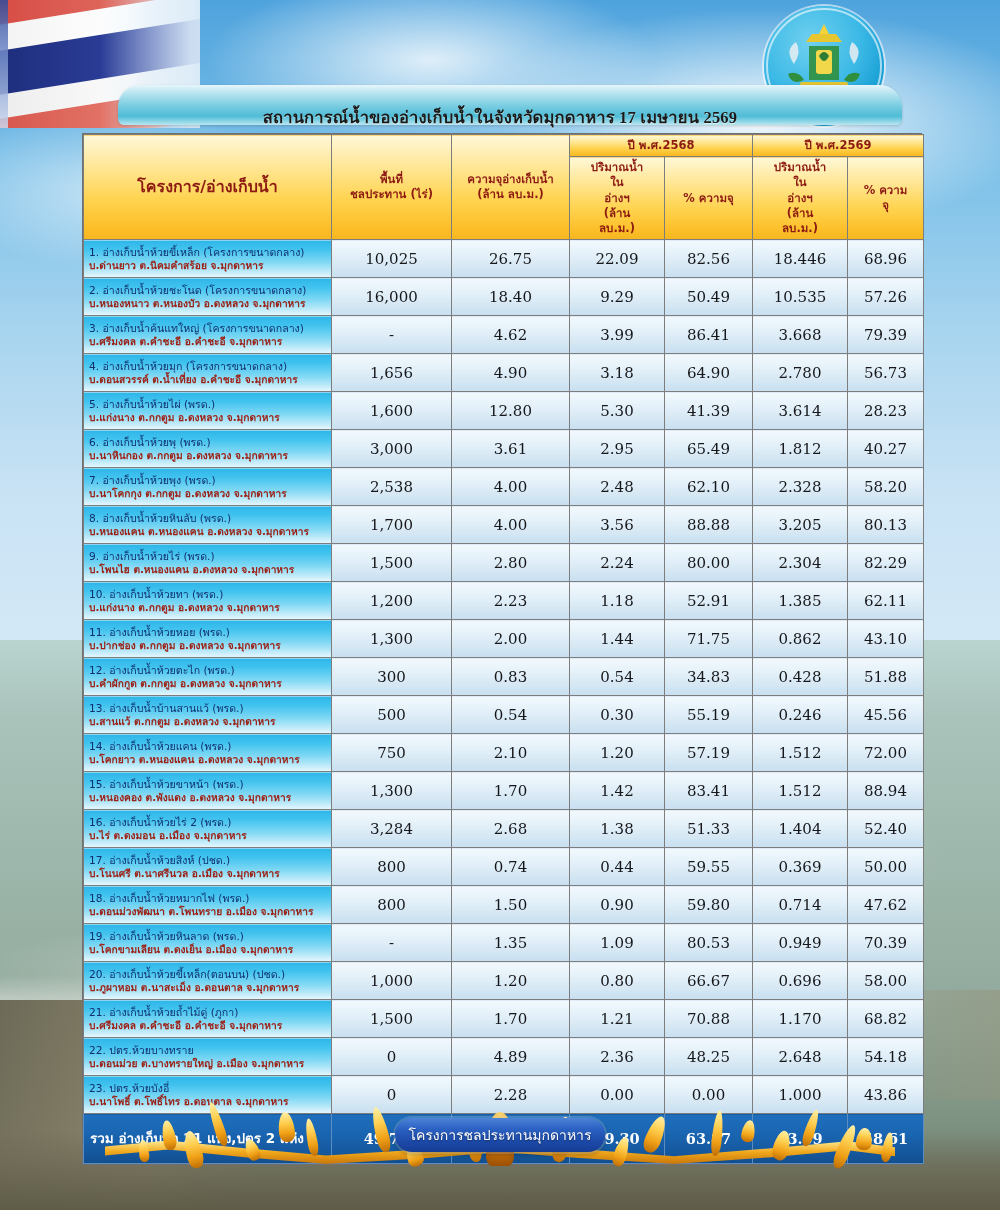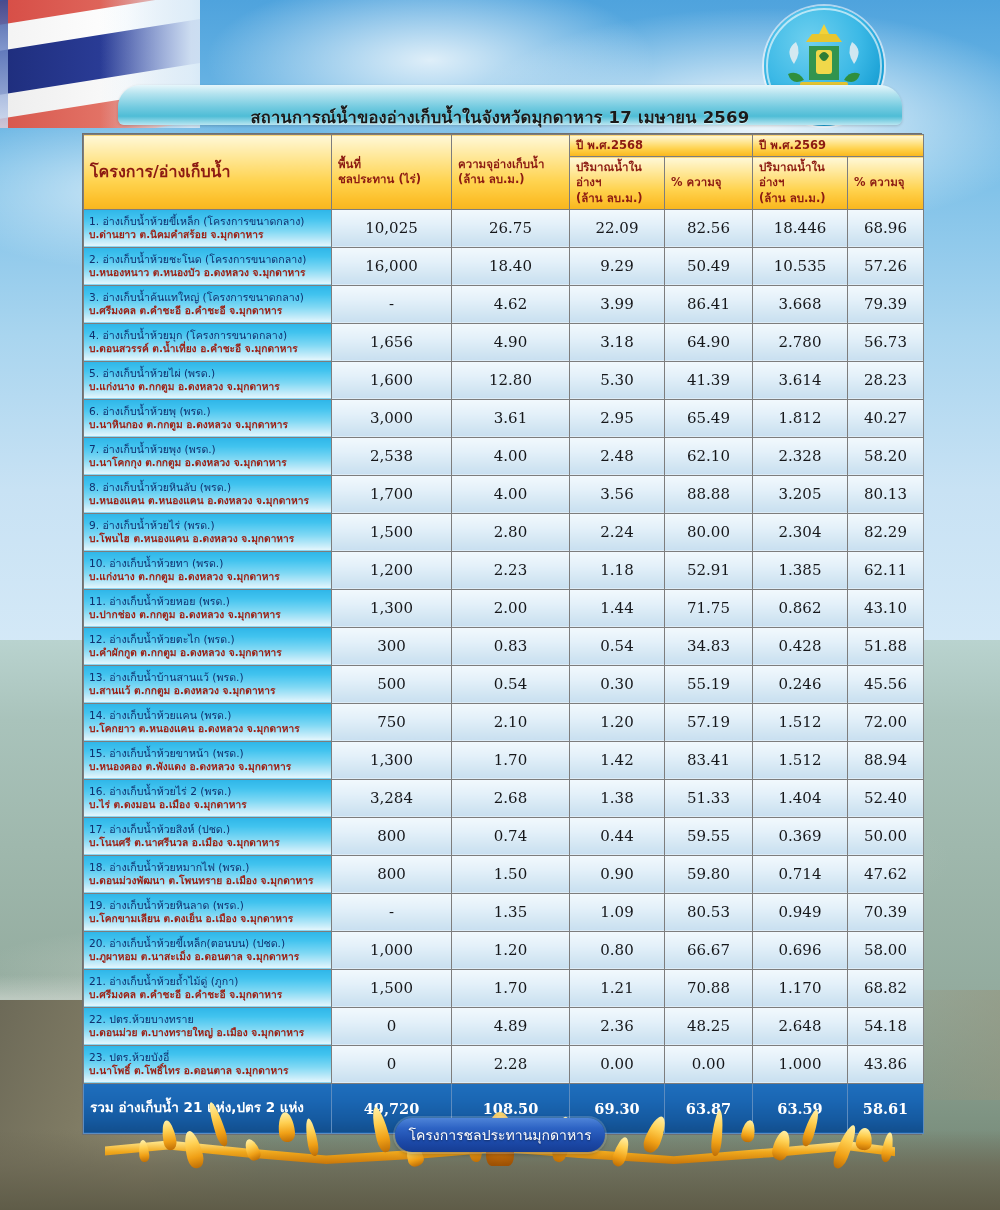--- a/index.html
+++ b/index.html
@@ -100,37 +100,38 @@
     background: linear-gradient(180deg, #e6f6fb 0%, #b4e3ef 22%, #74cbe0 55%, #4fbdd6 78%, #b9e6f1 100%);
     border-radius: 22px 22px 6px 6px;
     box-shadow: 0 1px 3px rgba(0,0,0,0.18);
   }
   .title-text {
     position: absolute; left: 80px; top: 104px; width: 840px;
     text-align: center;
     font-size: 16.5px; font-weight: bold; color: #1a1a1a;
     letter-spacing: .2px;
     text-shadow: 0 1px 0 rgba(255,255,255,0.55);
+    font-family: Liberation Serif, serif;
   }
 
   
   .table-wrap {
     position: absolute; left: 82px; top: 133px; width: 840px;
     border: 1px solid #6f6f6f;
     background: #eaf4fb;
   }
   table { border-collapse: collapse; width: 840px; table-layout: fixed; }
   th, td { border: 1px solid #7d7d7d; }
 
   
   thead th {
     background: linear-gradient(180deg, #fff8d8 0%, #ffe89a 28%, #ffd34f 62%, #fcbf2a 88%, #f7b61f 100%);
     color: #8c1a12;
     font-size: 11.5px; font-weight: bold;
-    text-align: left; padding: 3px 6px; line-height: 1.32;
+    text-align: center; padding: 3px 15px; line-height: 1.32;
   }
   th.proj-head { font-size: 16px; }
   .col-proj  { width: 248px; }
   .col-area  { width: 120px; }
   .col-cap   { width: 118px; }
   .col-v68   { width: 95px; }
   .col-p68   { width: 88px; }
   .col-v69   { width: 95px; }
   .col-p69   { width: 76px; }
 

